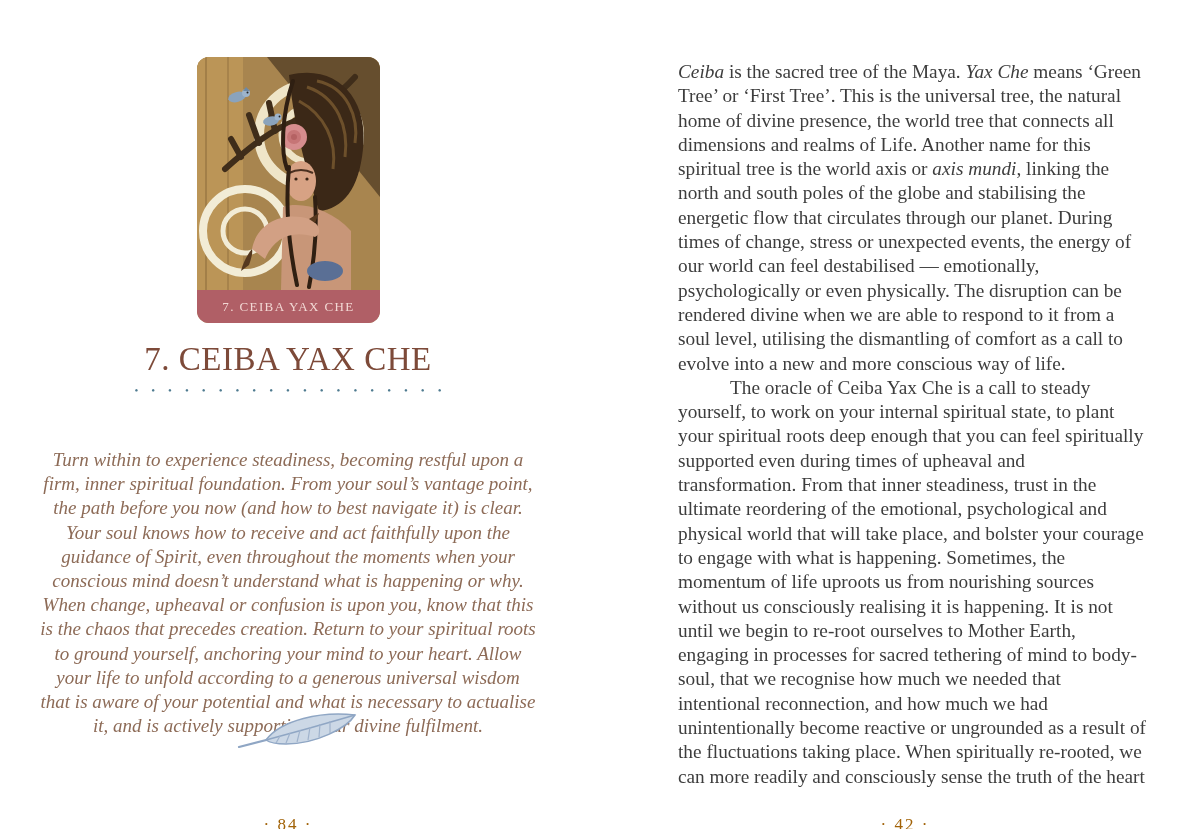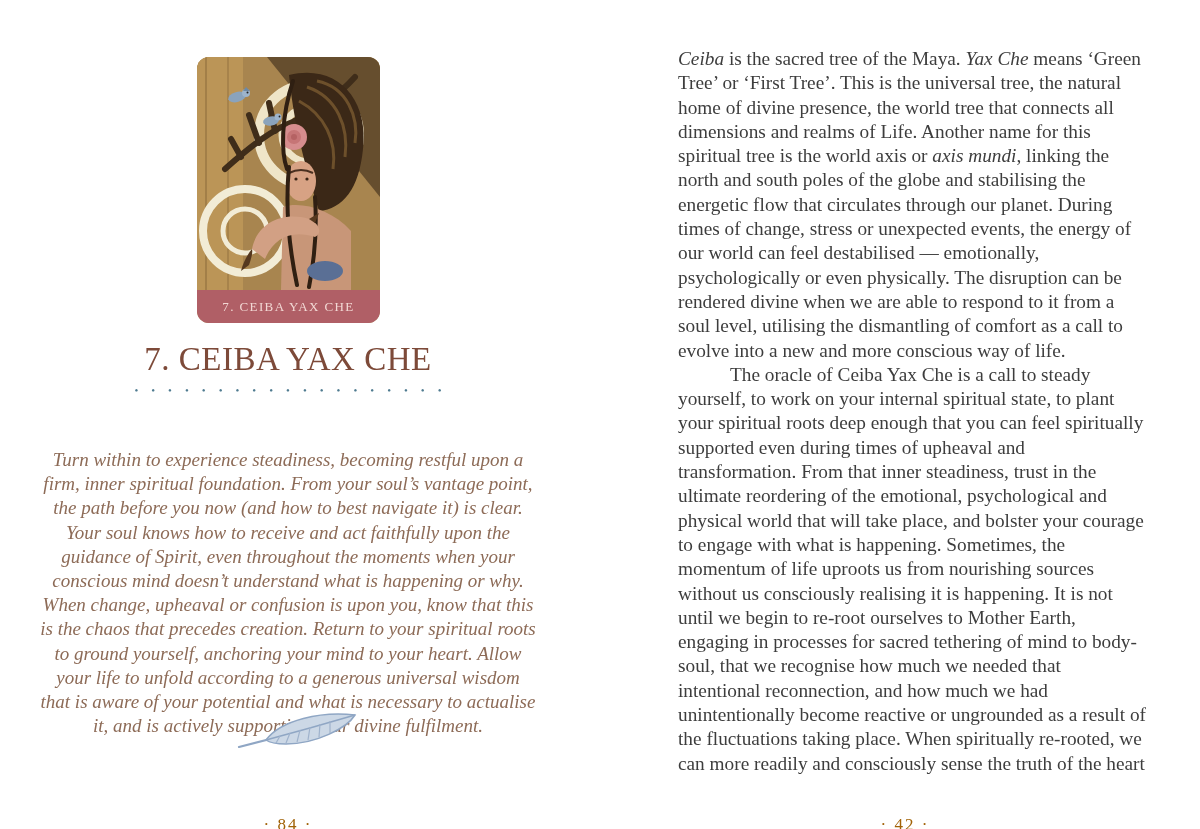--- a/index.html
+++ b/index.html
@@ -21,21 +21,21 @@
         color:#4f7b90;font-size:11px;letter-spacing:13px;text-indent:13px;}
   .blurb{position:absolute;left:40px;top:420px;width:496px;text-align:center;
         font-style:italic;color:#8d6b57;font-size:19px;line-height:24.2px;margin-top:28px;}
   .feather{position:absolute;left:236px;top:706px;width:126px;height:48px;}
   .pageno{position:absolute;top:815px;text-align:center;color:#a16207;
         font-size:17px;letter-spacing:2px;}
   .pageno-left{left:36px;width:504px;}
   .pageno-right{left:660px;width:490px;}
 
   
-  .right-text{position:absolute;left:678px;top:47px;width:470px;
+  .right-text{position:absolute;left:678px;top:60px;width:470px;
         color:#3d3d3d;font-size:19.3px;line-height:24.3px;text-align:left;}
   .right-text p{margin:0;}
   .right-text p.indented{text-indent:52px;}
   .it{font-style:italic;}
 </style>
 </head>
 <body>
 
 <div class="spread">
 

